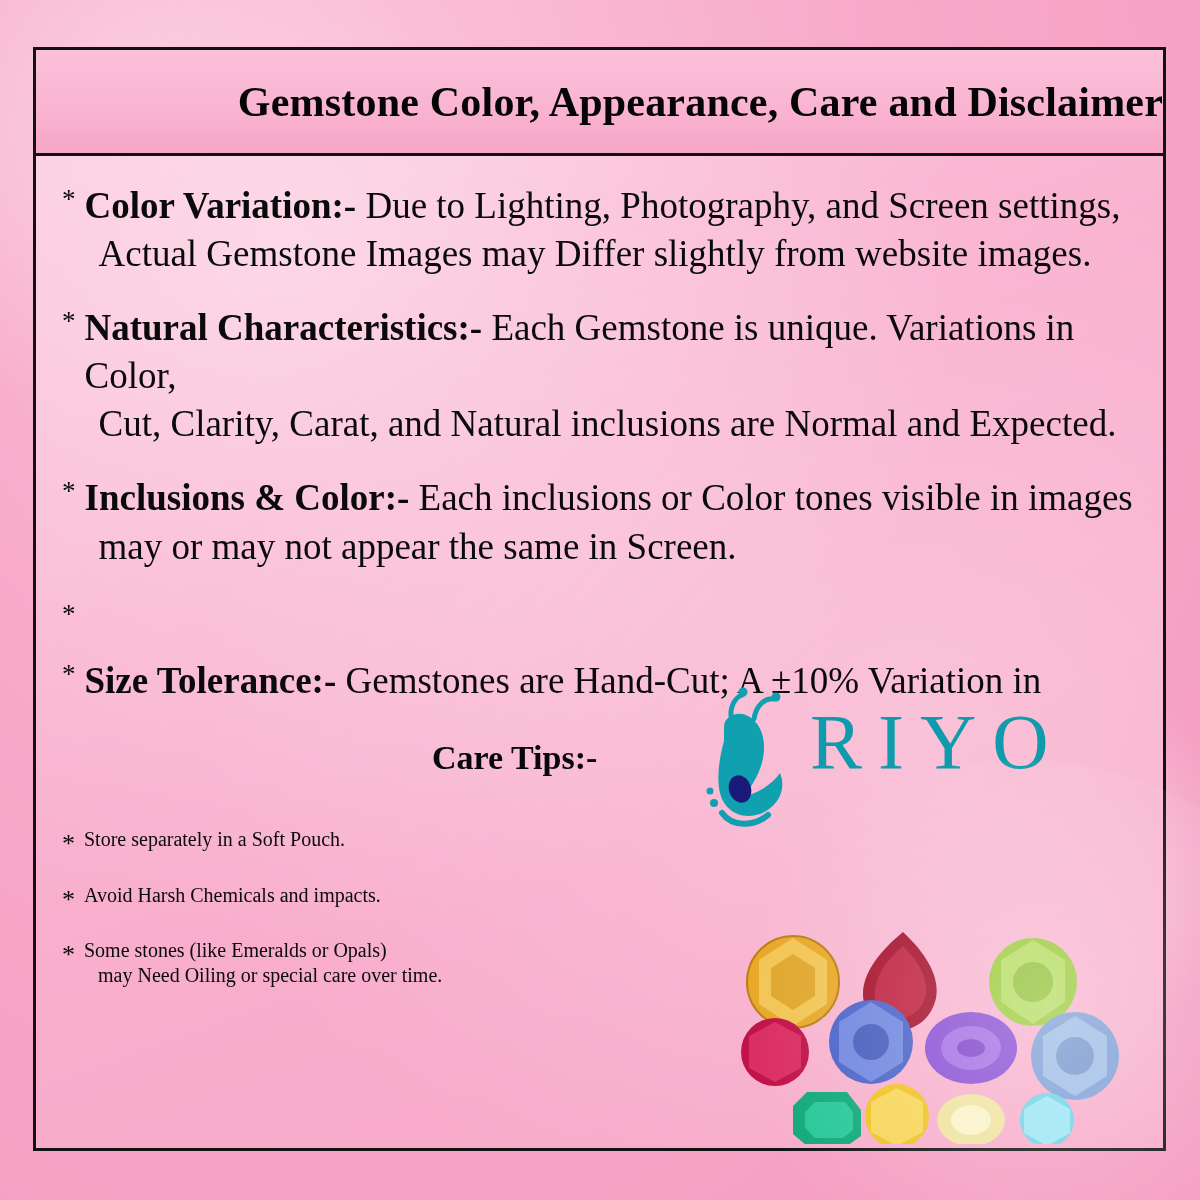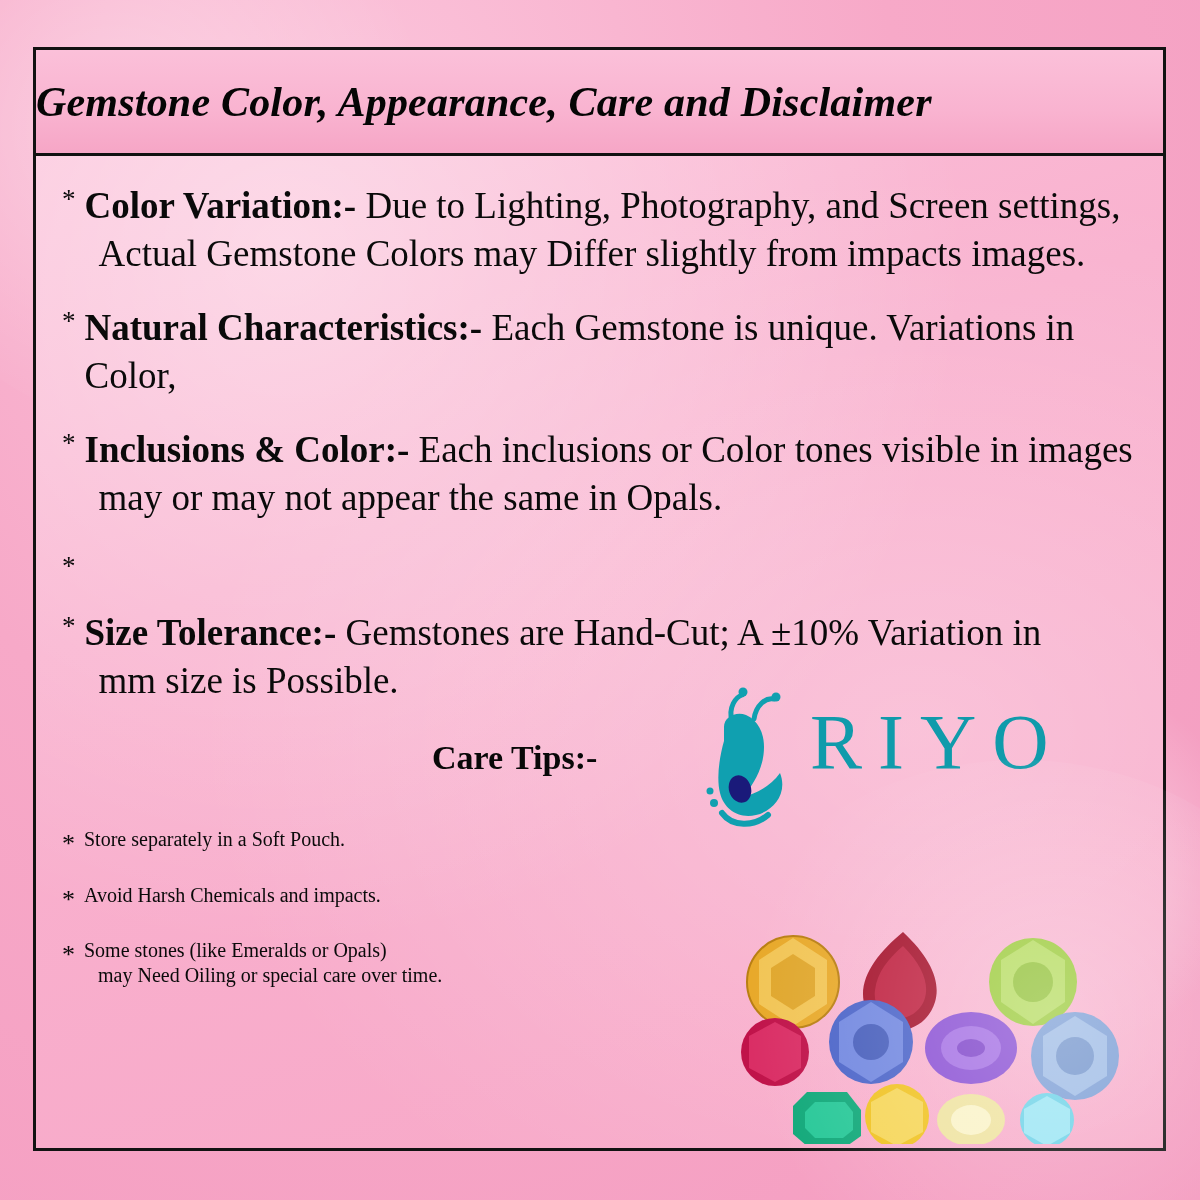--- a/index.html
+++ b/index.html
@@ -58,22 +58,21 @@
     overflow: hidden;
   }
 
   .title-bar {
     position: relative;
     height: 103px;
     border-bottom: 3px solid #111;
     background: linear-gradient(180deg, #fbc0d9 0%, #f9b3d0 60%, #f6a6c6 100%);
     display: flex;
     align-items: center;
-    justify-content: flex-start;
-    font-style: italic;
+    justify-content: flex-end;
   }
   .title {
     font-family: "Liberation Serif", serif;
     font-weight: bold;
     font-size: 42px;
     letter-spacing: 0.2px;
     color: #050505;
     white-space: nowrap;
   }
 
@@ -179,48 +178,48 @@
     <div class="title-bar">
       <div class="title">Gemstone Color, Appearance, Care and Disclaimer</div>
     </div>
 
     <div class="body">
 
       <div class="bullet">
         <span class="star">*</span>
         <div class="btext">
           <span class="lead">Color Variation:-</span><span> Due to Lighting, Photography, and Screen settings,</span>
-          <span class="indent2">Actual Gemstone Colors may Differ slightly from impacts images.</span>
+          <span class="indent2">Actual Gemstone Images may Differ slightly from website images.</span>
         </div>
       </div>
 
       <div class="bullet">
         <span class="star">*</span>
         <div class="btext">
           <span class="lead">Natural Characteristics:-</span><span> Each Gemstone is unique. Variations in Color,</span>
+          <span class="indent2">Cut, Clarity, Carat, and Natural inclusions are Normal and Expected.</span>
         </div>
       </div>
 
       <div class="bullet">
         <span class="star">*</span>
         <div class="btext">
           <span class="lead">Inclusions &amp; Color:-</span><span> Each inclusions or Color tones visible in images</span>
-          <span class="indent2">may or may not appear the same in Opals.</span>
+          <span class="indent2">may or may not appear the same in Screen.</span>
         </div>
       </div>
 
       <div class="bullet">
         <span class="star">*</span>
       </div>
 
       <div class="bullet">
         <span class="star">*</span>
         <div class="btext">
           <span class="lead">Size Tolerance:-</span><span> Gemstones are Hand-Cut; A ±10% Variation in</span>
-          <span class="indent2">mm size is Possible.</span>
         </div>
       </div>
 
       <div class="care-row">
         <div class="care-tips">Care Tips:-</div>
 
         <div class="logo">
           <span class="peacock">
             <svg width="150" height="150" viewBox="0 0 150 150" aria-hidden="true">
               <g fill="none" stroke="#10a0b0" stroke-width="5" stroke-linecap="round">

